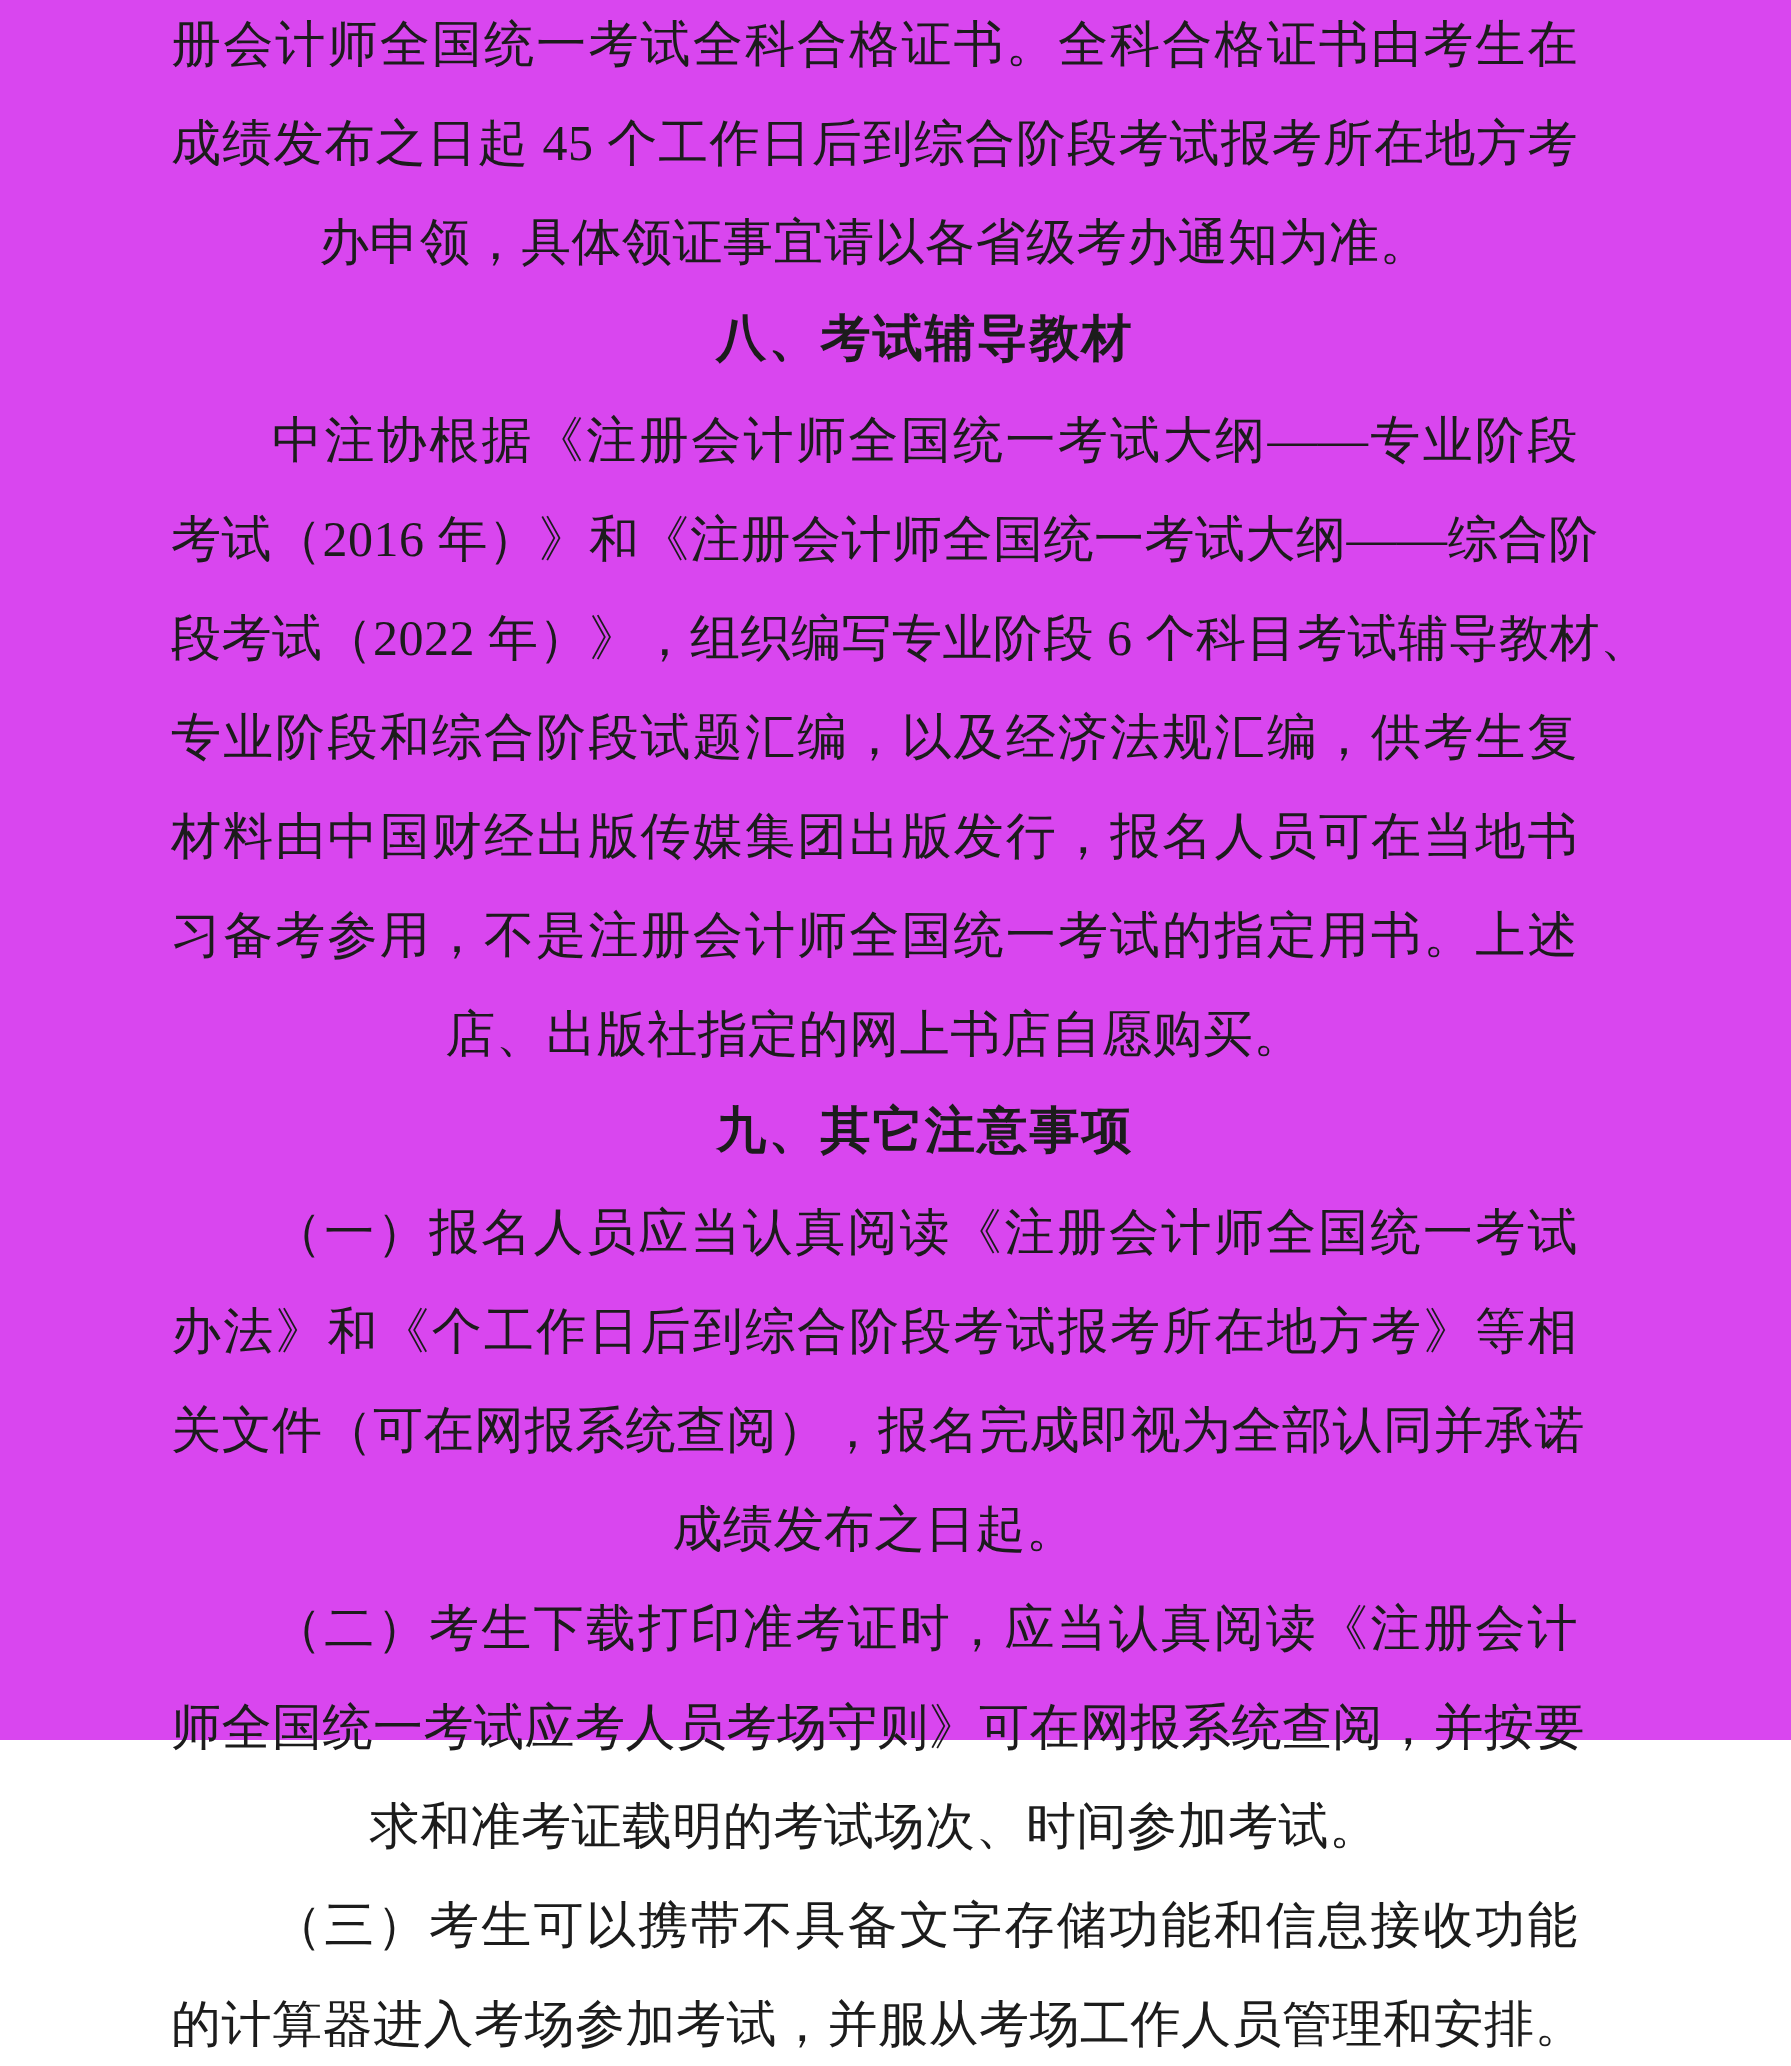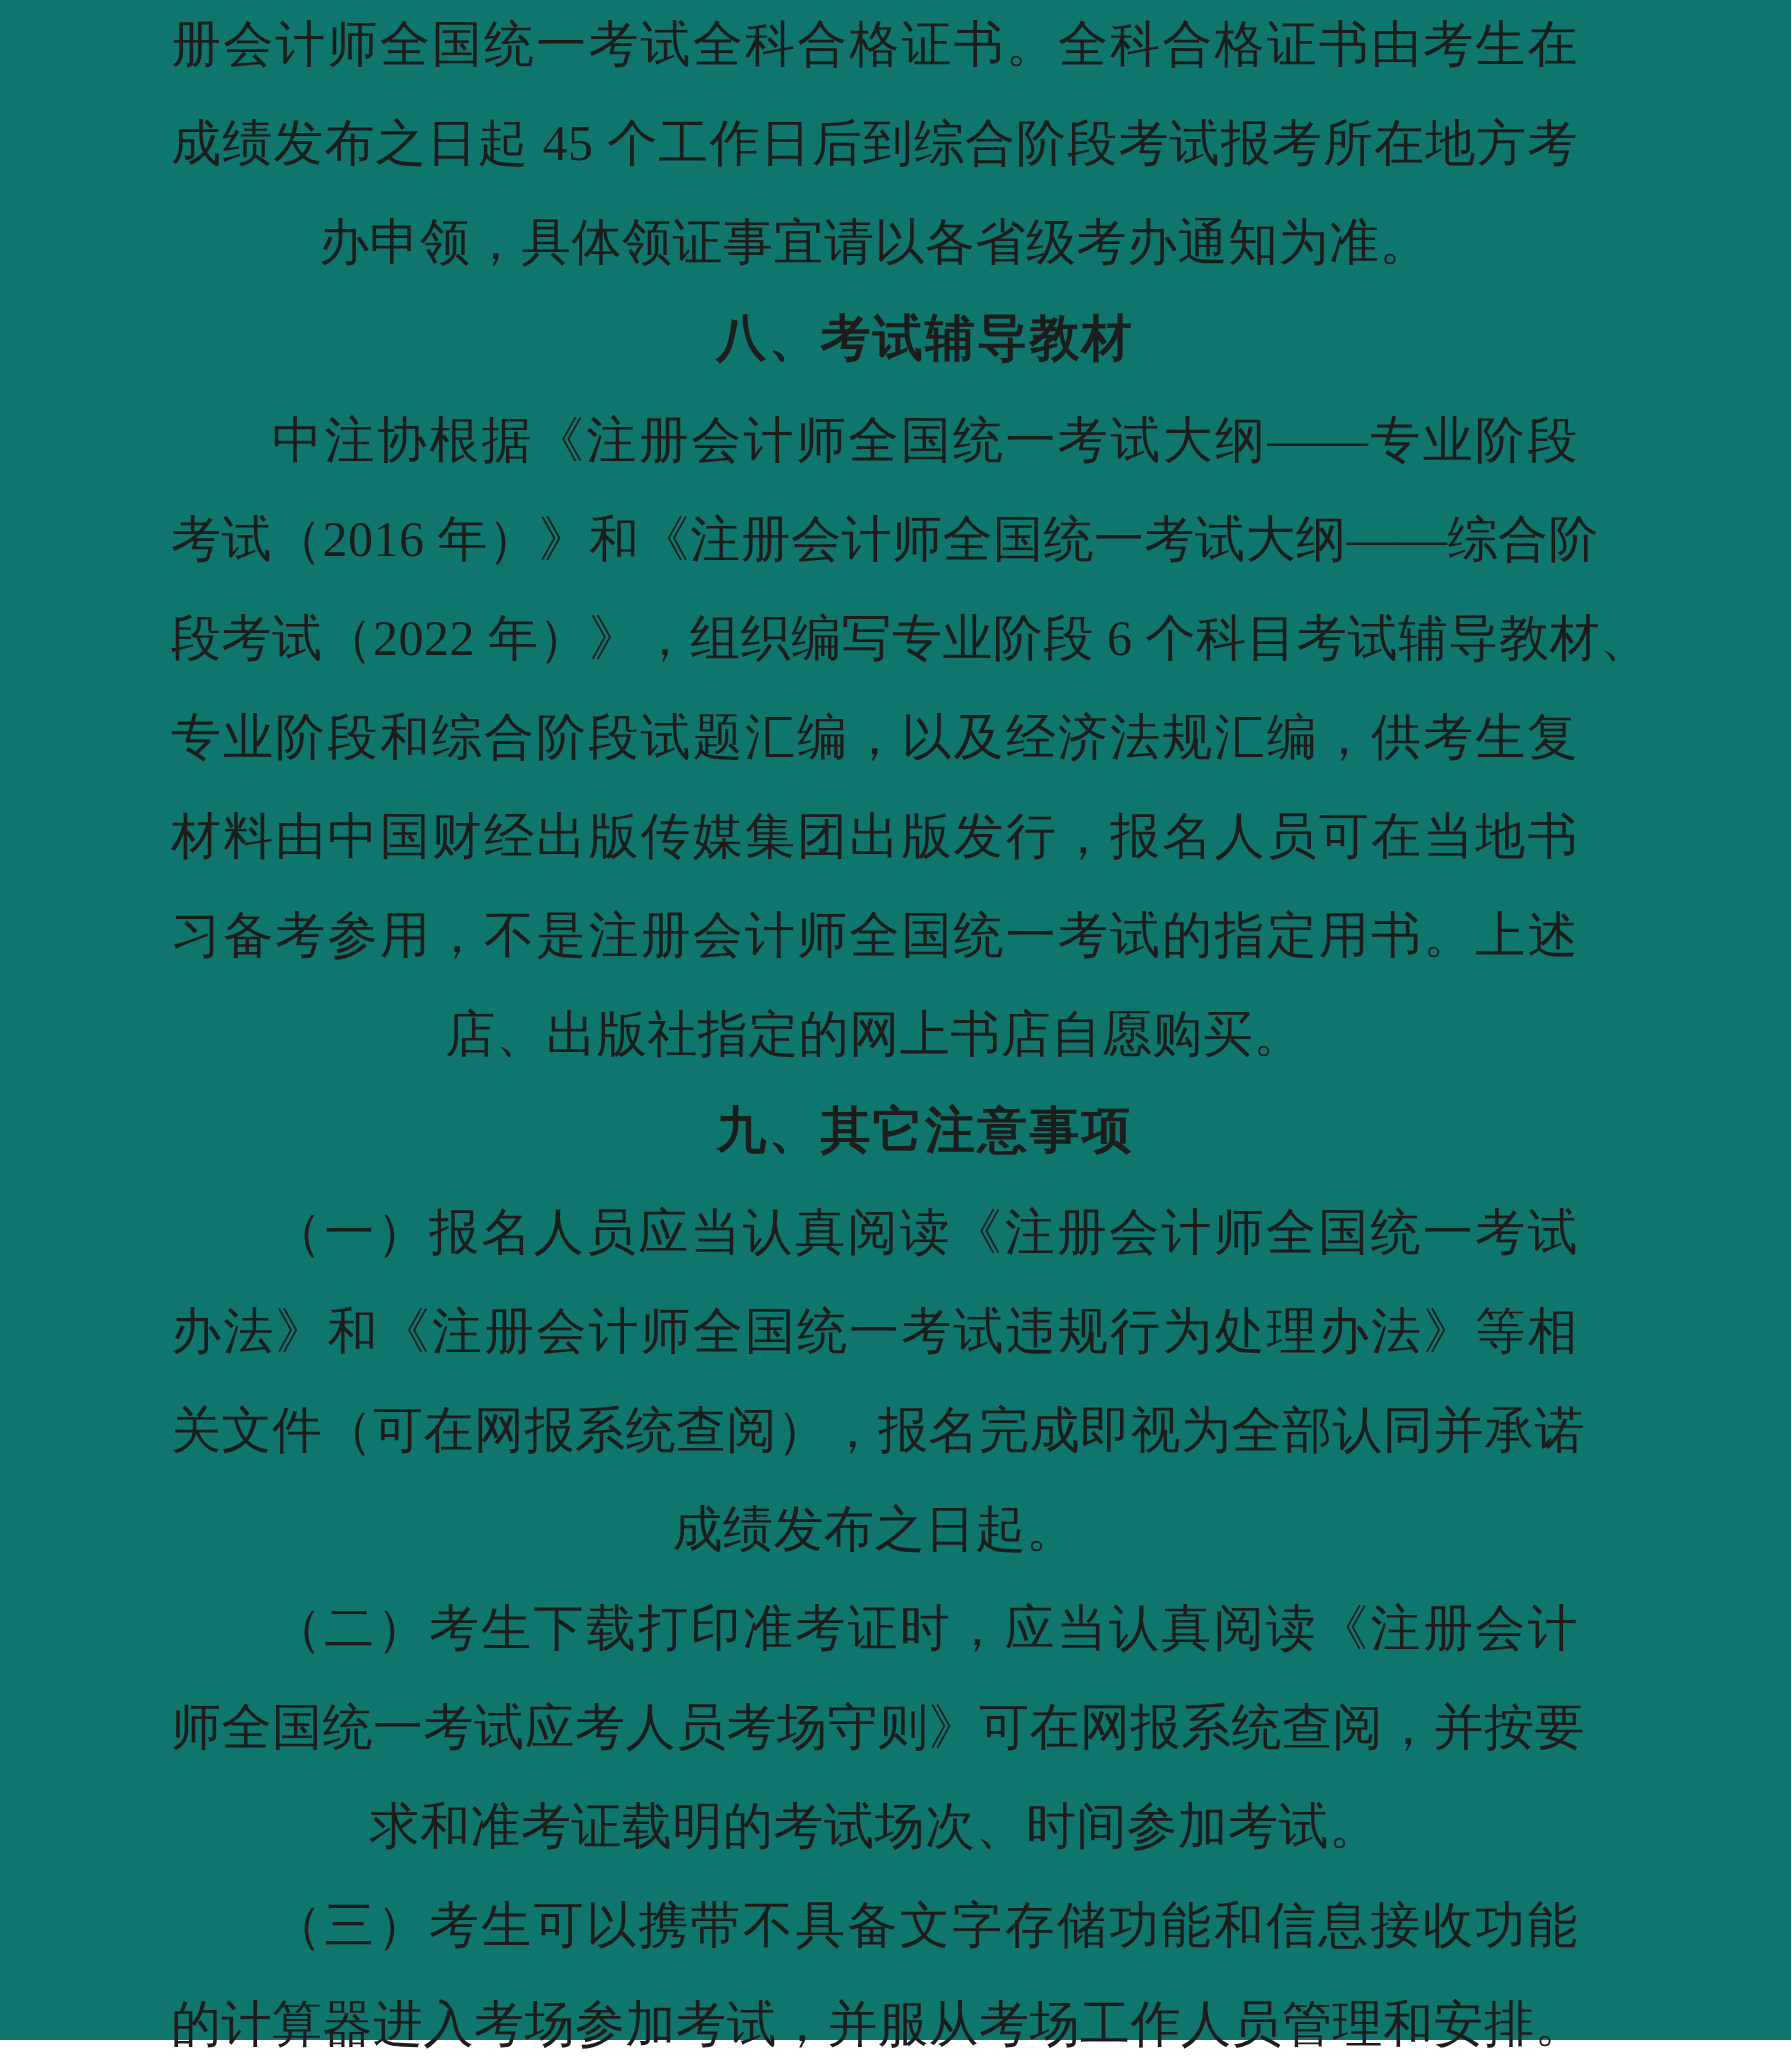--- a/index.html
+++ b/index.html
@@ -11,22 +11,22 @@
     height: 2066px;
     background: #ffffff;
     overflow: hidden;
     position: relative;
     font-family: "Liberation Serif", "DejaVu Serif", serif;
   }
   .page {
     position: absolute;
     left: 0; top: 0;
     width: 1792px;
-    height: 2040px;
-    background: #0f766e;
+    height: 1740px;
+    background: #d946ef;
   }
   .content {
     position: absolute;
     left: 171px;
     top: -5.4px;
     width: 1407px;
     color: #1c1c1c;
   }
   .line {
     height: 99px;
@@ -61,21 +61,21 @@
     <div class="line heading indent">八、考试辅导教材</div>
     <div class="line just indent">中注协根据《注册会计师全国统一考试大纲——专业阶段</div>
     <div class="line just">考试（2016 年）》和《注册会计师全国统一考试大纲——综合阶</div>
     <div class="line just">段考试（2022 年）》，组织编写专业阶段 6 个科目考试辅导教材、</div>
     <div class="line just">专业阶段和综合阶段试题汇编，以及经济法规汇编，供考生复</div>
     <div class="line just">材料由中国财经出版传媒集团出版发行，报名人员可在当地书</div>
     <div class="line just">习备考参用，不是注册会计师全国统一考试的指定用书。上述</div>
     <div class="line">店、出版社指定的网上书店自愿购买。</div>
     <div class="line heading indent">九、其它注意事项</div>
     <div class="line just indent">（一）报名人员应当认真阅读《注册会计师全国统一考试</div>
-    <div class="line just">办法》和《注册会计师全国统一考试违规行为处理办法》等相</div>
+    <div class="line just">办法》和《个工作日后到综合阶段考试报考所在地方考》等相</div>
     <div class="line just">关文件（可在网报系统查阅），报名完成即视为全部认同并承诺</div>
     <div class="line">成绩发布之日起。</div>
     <div class="line just indent">（二）考生下载打印准考证时，应当认真阅读《注册会计</div>
     <div class="line just">师全国统一考试应考人员考场守则》可在网报系统查阅，并按要</div>
     <div class="line">求和准考证载明的考试场次、时间参加考试。</div>
     <div class="line just indent">（三）考生可以携带不具备文字存储功能和信息接收功能</div>
     <div class="line just">的计算器进入考场参加考试，并服从考场工作人员管理和安排。</div>
   </div>
 </div>
 

